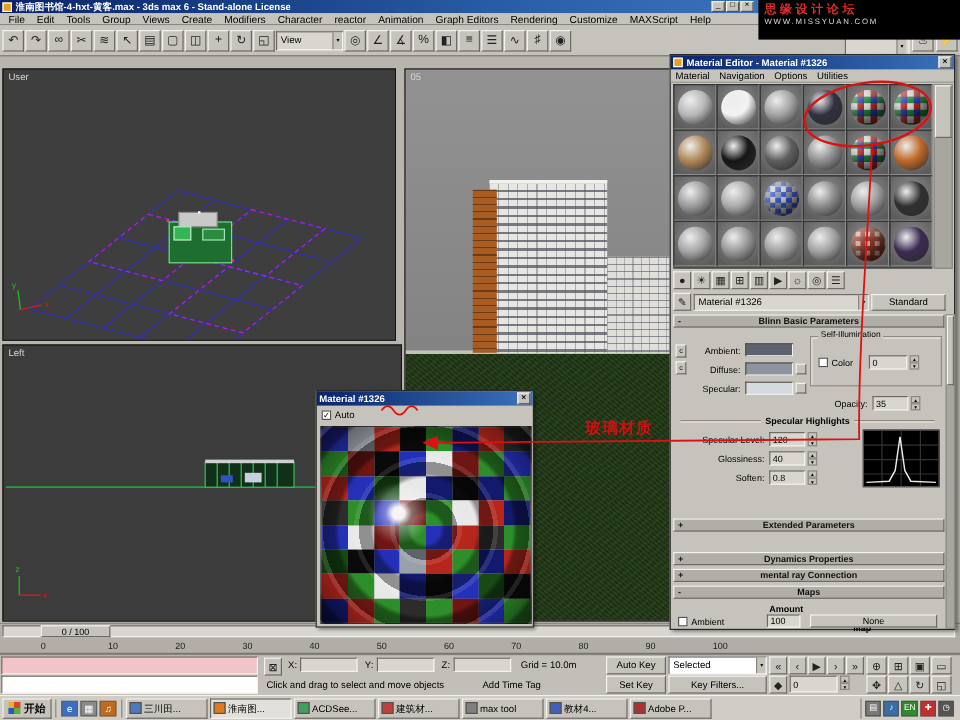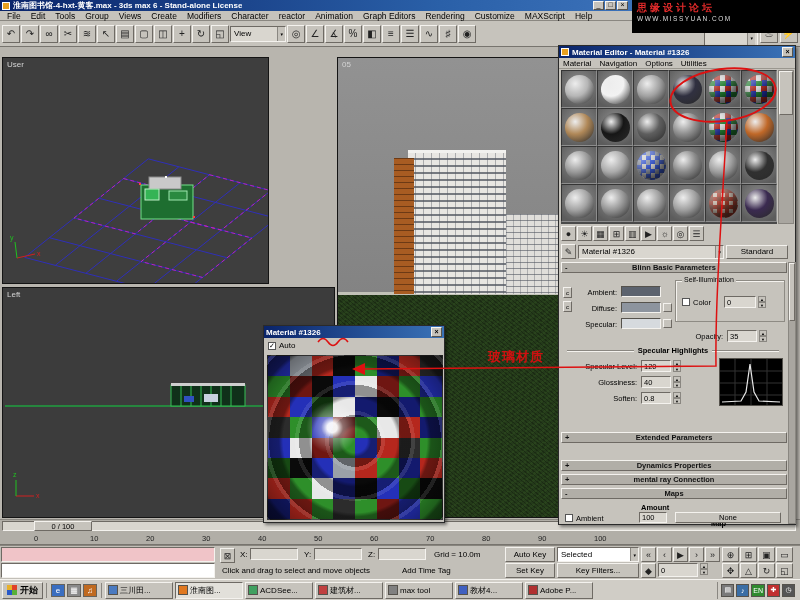--- a/index.html
+++ b/index.html
@@ -155,21 +155,21 @@
     <span style="margin-left:auto;display:flex;align-items:center;gap:2px;">
       <span class="fld" style="width:54px;height:32px;flex-direction:column;">
         <span>Blowup</span>
         <span class="carrow"></span>
       </span>
       <span class="ico">♨</span>
       <span class="ico">⚡</span>
     </span>
   </div>
 
-  <div class="viewport abs" style="left:2px;top:57px;width:267px;height:227px;z-index:1;">
+  <div class="viewport abs" style="left:2px;top:57px;width:328px;height:227px;z-index:1;">
     <svg width="333" height="227" viewBox="0 0 333 227">
       <rect width="333" height="227" fill="#3e3e3e"></rect>
       <g transform="translate(160,170) rotate(-12) scale(1,0.5) rotate(45)">
         <g stroke="#2f2fb8" fill="none">
           <line x1="-100" y1="-100" x2="-100" y2="100" vector-effect="non-scaling-stroke"></line>
           <line x1="-60" y1="-100" x2="-60" y2="100" vector-effect="non-scaling-stroke"></line>
           <line x1="-20" y1="-100" x2="-20" y2="100" vector-effect="non-scaling-stroke"></line>
           <line x1="20" y1="-100" x2="20" y2="100" vector-effect="non-scaling-stroke"></line>
           <line x1="60" y1="-100" x2="60" y2="100" vector-effect="non-scaling-stroke"></line>
           <line x1="100" y1="-100" x2="100" y2="100" vector-effect="non-scaling-stroke"></line>

